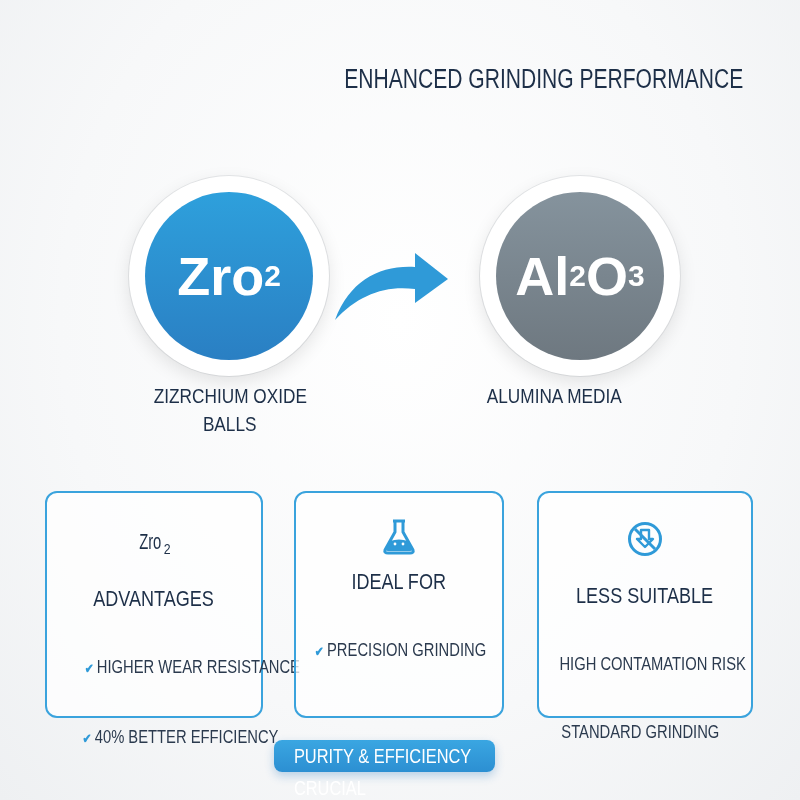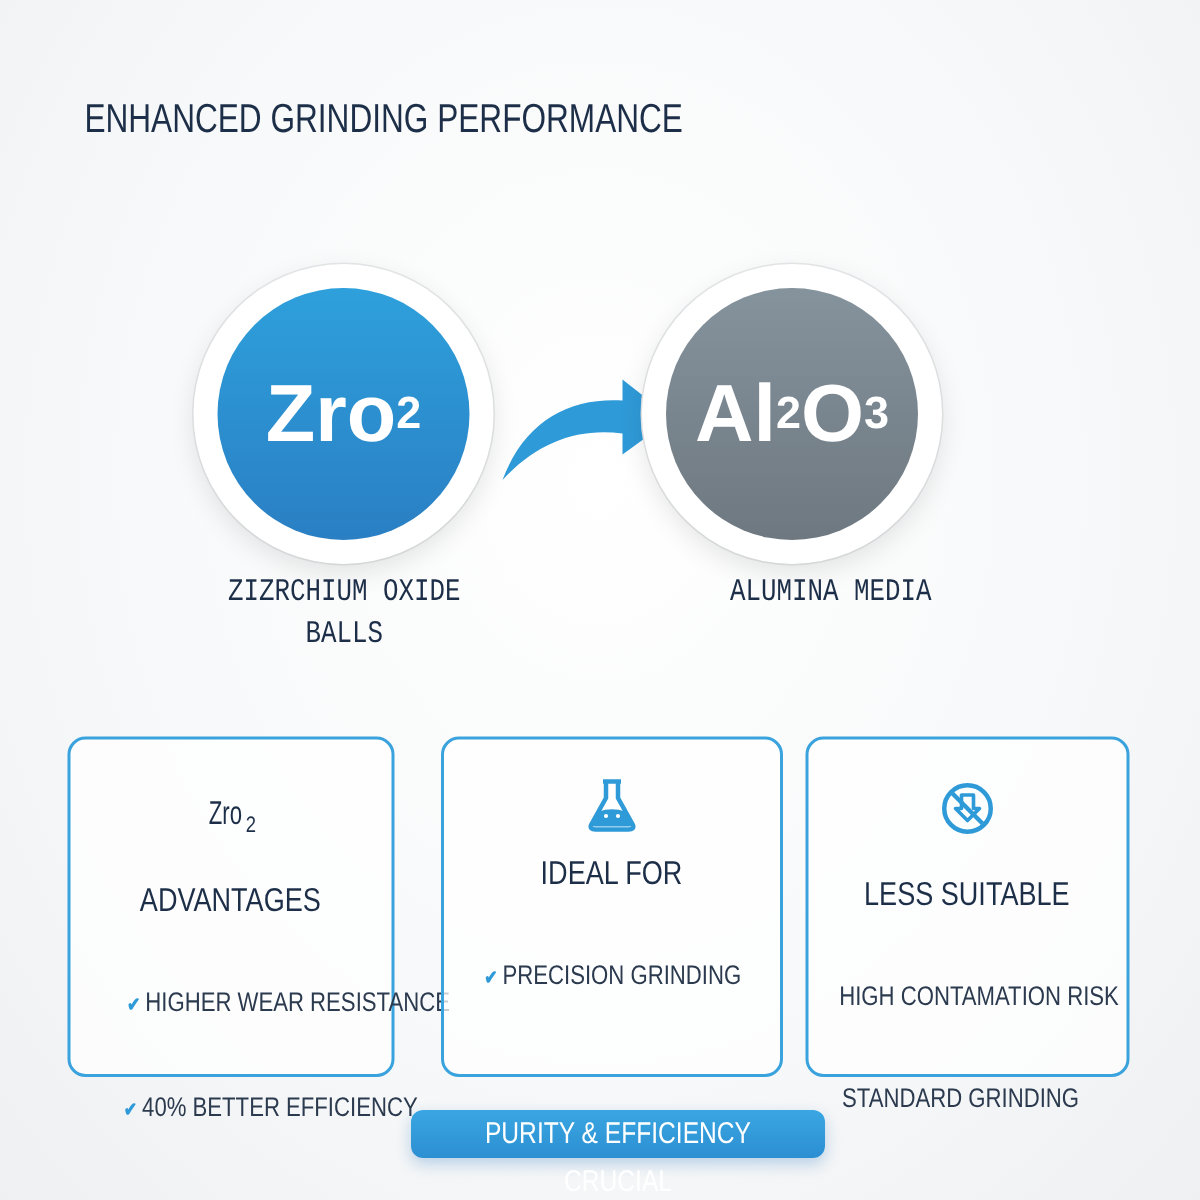--- a/index.html
+++ b/index.html
@@ -4,69 +4,69 @@
 <style>
   html, body { margin: 0; padding: 0; }
   body {
     width: 800px; height: 800px; overflow: hidden;
     background: radial-gradient(ellipse at 50% 40%, #ffffff 0%, #f7f8f9 60%, #eef0f2 100%);
     font-family: "Liberation Sans", sans-serif;
     position: relative;
     color: #1c2e47;
   }
   .title {
-    position: absolute; left: 0; top: 64px; width: 800px; text-align: left;
+    position: absolute; left: 0; top: 64px; width: 800px; text-align: right;
     font-size: 27px; font-weight: 400; letter-spacing: 0px; color: #1d2f48;
   }
   .title span { display: inline-block; transform: scaleX(0.78); }
 
   .circle-wrap {
     position: absolute; width: 200px; height: 200px; border-radius: 50%;
     background: #ffffff; box-shadow: 0 6px 18px rgba(0,0,0,0.10), 0 0 0 1px #e6e8ea;
   }
   .circle-wrap.left { left: 129px; top: 176px; }
-  .circle-wrap.right { left: 428px; top: 176px; }
+  .circle-wrap.right { left: 480px; top: 176px; }
   .circle {
     position: absolute; left: 16px; top: 16px; width: 168px; height: 168px; border-radius: 50%;
     display: flex; align-items: center; justify-content: center;
     color: #ffffff; font-weight: bold; font-size: 54px;
   }
   .circle.blue { background: linear-gradient(180deg, #2ea0dc 0%, #2a7fc3 100%); }
   .circle.grey { background: linear-gradient(180deg, #85939d 0%, #6e7880 100%); }
   .circle sub { font-size: 30px; vertical-align: -6px; font-weight: bold; }
 
   .arrow { position: absolute; left: 330px; top: 245px; width: 120px; height: 80px; }
 
   .label {
-    position: absolute; text-align: center; font-size: 21px; line-height: 28px; color: #1d2f48; font-family: Liberation Mono, monospace;
+    position: absolute; text-align: center; font-size: 21px; line-height: 28px; color: #1d2f48;
   }
   .label span { display: inline-block; transform: scaleX(0.82); }
   .label.left { left: 130px; top: 382px; width: 200px; }
   .label.right { left: 454px; top: 382px; width: 200px; }
 
   .card {
     position: absolute; top: 491px; height: 227px;
     border: 2px solid #3aa3dd; border-radius: 12px; background: rgba(255,255,255,0.75);
     box-sizing: border-box; text-align: center;
   }
   .card.c1 { left: 45px; width: 218px; }
-  .card.c2 { left: 294px; width: 228px; }
+  .card.c2 { left: 294px; width: 210px; }
   .card.c3 { left: 537px; width: 216px; }
   .card-title { font-size: 22px; color: #1d2f48; line-height: 26px; }
   .card-title span { display: inline-block; transform: scaleX(0.82); }
   .item { font-size: 18px; color: #2b3a4e; line-height: 26px; white-space: nowrap; margin-top: 42px; }
   .item span { display: inline-block; transform: scaleX(0.82); }
   .check { color: #2f9ad8; font-size: 13px; margin-right: 4px; }
   .icon { display: block; margin: 0 auto; }
 
   .badge {
-    position: absolute; left: 274px; top: 740px; width: 276px; height: 32px;
+    position: absolute; left: 274px; top: 740px; width: 221px; height: 32px;
     border-radius: 8px; background: linear-gradient(180deg, #3aa6e2 0%, #2c8fd2 100%);
     box-shadow: 0 4px 10px rgba(40,120,190,0.3);
-    color: #ffffff; font-size: 20px; text-align: center; line-height: 32px;
+    color: #ffffff; font-size: 20px; line-height: 32px;
   }
   .badge span { display: inline-block; transform: scaleX(0.82); }
 </style>
 </head>
 <body>
 
 <div class="title"><span>ENHANCED GRINDING PERFORMANCE</span></div>
 
 <div class="circle-wrap left">
   <div class="circle blue">

